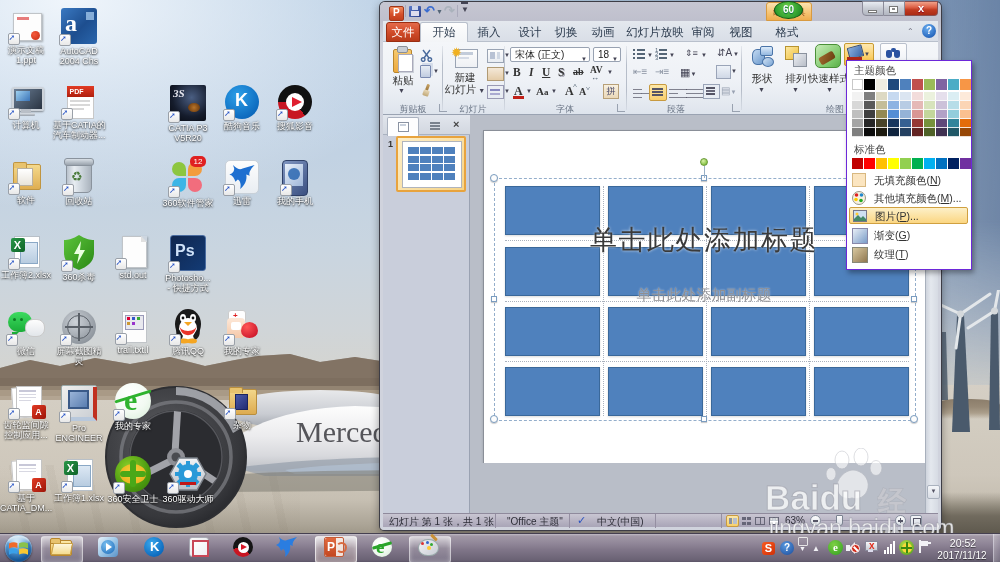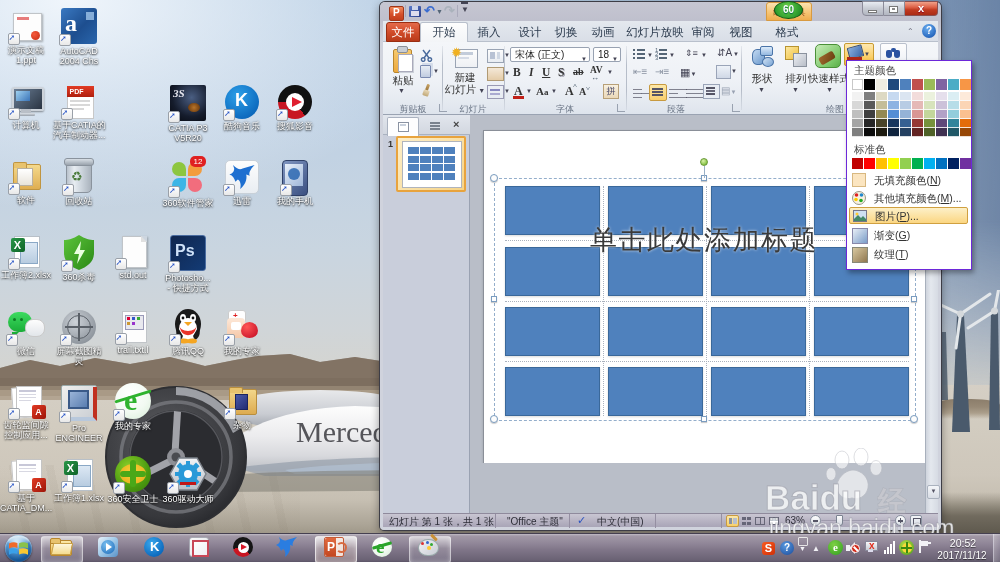--- a/index.html
+++ b/index.html
@@ -713,20 +713,21 @@
         <div class="abs brect" style="left:22px;top:177px"></div>
           <div class="abs brect" style="left:125px;top:177px"></div>
           <div class="abs brect" style="left:228px;top:177px"></div>
           <div class="abs brect" style="left:331px;top:177px"></div>
         <div class="abs brect" style="left:22px;top:237px"></div>
           <div class="abs brect" style="left:125px;top:237px"></div>
           <div class="abs brect" style="left:228px;top:237px"></div>
           <div class="abs brect" style="left:331px;top:237px"></div>
 
         <div class="abs" style="left:0;top:92px;width:442px;text-align:center;font-size:27px;color:#3a3a3a;letter-spacing:1.5px;text-shadow:0 0 3px rgba(255,255,255,.8)">单击此处添加标题</div>
+        <div class="abs" style="left:0;top:156px;width:442px;text-align:center;font-size:15px;color:#8e8e92;text-shadow:0 0 2px rgba(255,255,255,.7)">单击此处添加副标题</div>
       </div>
 
       <div class="abs" id="sel" style="left:100px;top:15px;width:442px;height:333px;pointer-events:none">
         <div class="abs" style="left:11px;top:48px;width:420px;height:241px;border:1px dashed rgba(130,160,195,.85)"></div>
         <div class="hc" style="left:7px;top:44px"></div>
           <div class="hc" style="left:427px;top:44px"></div>
           <div class="hc" style="left:7px;top:285px"></div>
           <div class="hc" style="left:427px;top:285px"></div>
         <div class="hs" style="left:218px;top:45px"></div>
           <div class="hs" style="left:8px;top:166px"></div>

